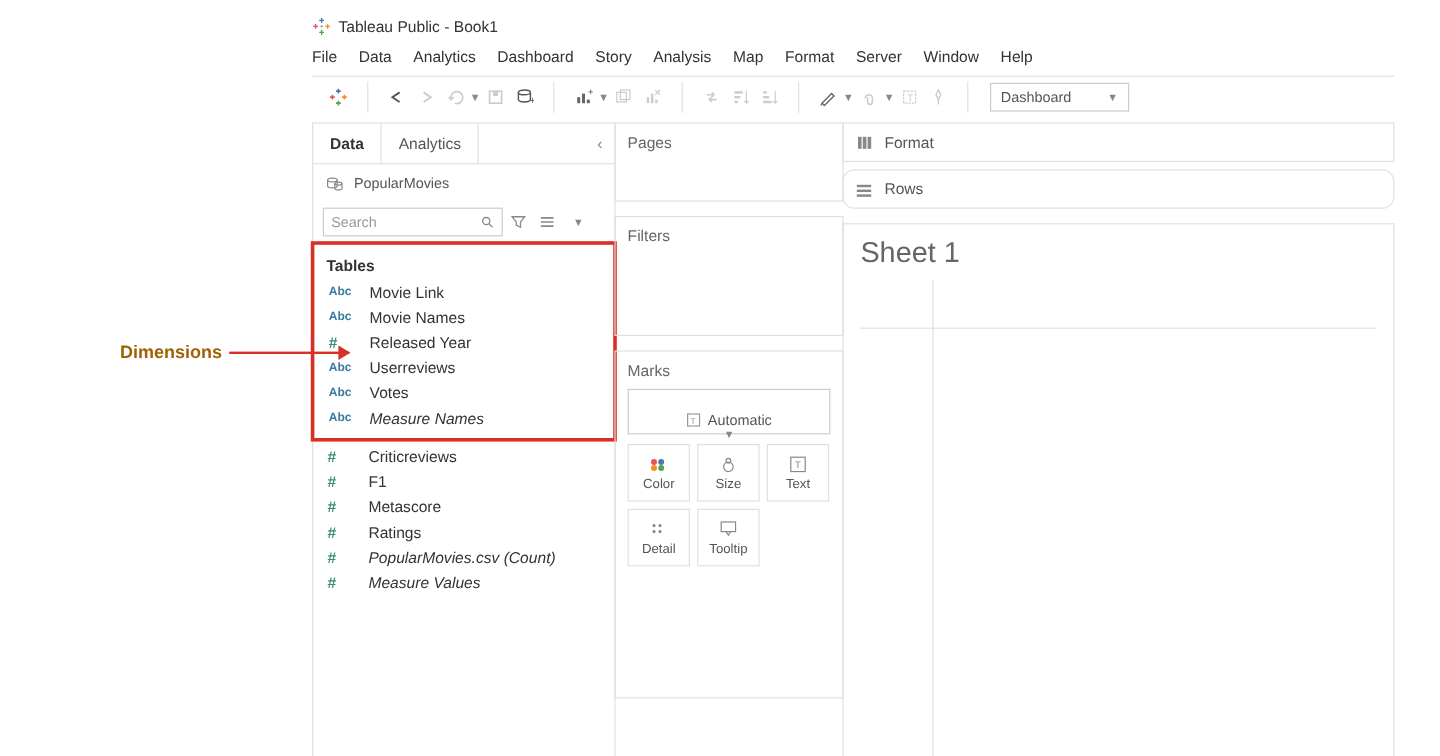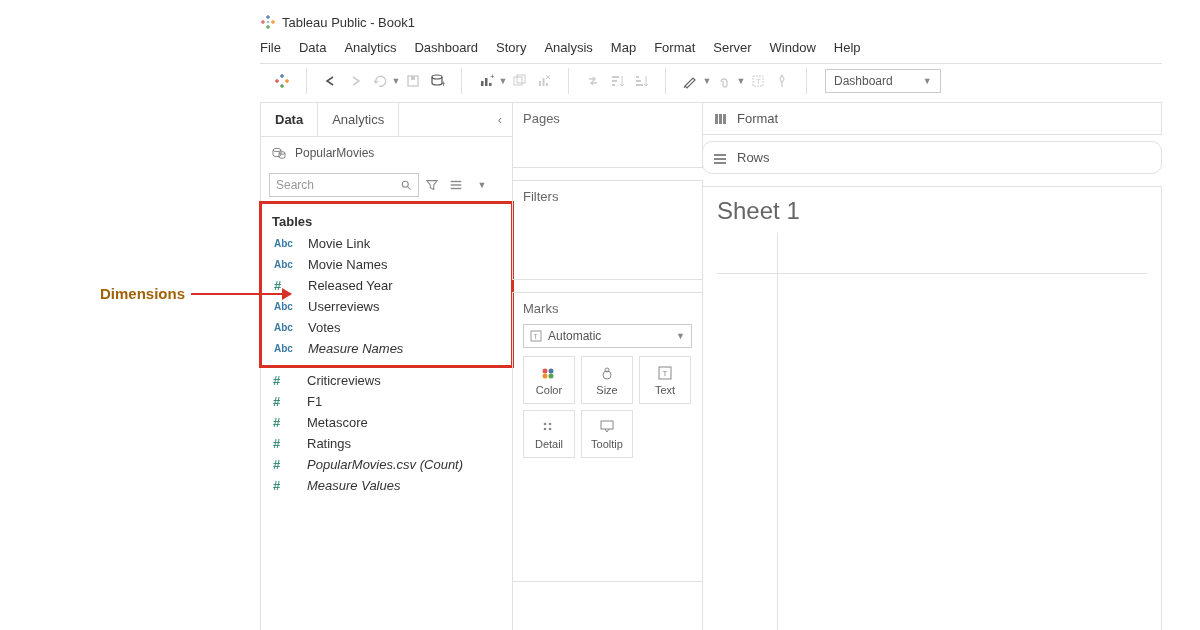--- a/index.html
+++ b/index.html
@@ -109,21 +109,21 @@
     width: 190px; display:flex; flex-direction:column;
   }
   .card {
     border:1px solid #e0e0e0; margin-left:-1px; padding:8px 10px; color:#666; font-size:13px;
   }
   .card.pages { height:66px; }
   .card.filters { height:100px; border-top:none; margin-top:12px; border-top:1px solid #e0e0e0;}
   .card.marks { margin-top:12px; border-top:1px solid #e0e0e0; height: 290px;}
   .marks-select {
     border:1px solid #ccc; height:24px; display:flex; align-items:center; justify-content:space-between;
-    padding:4px 6px; font-size:12px; margin-top:8px; color:#555;
+    padding:18px 6px; font-size:12px; margin-top:8px; color:#555;flex-direction:column;
   }
   .marks-grid {
     display:flex; flex-wrap:wrap; gap:6px; margin-top:8px;
   }
   .mark-btn {
     width:52px; height:48px; border:1px solid #e0e0e0;
     display:flex; flex-direction:column; align-items:center; justify-content:center;
     font-size:11px; color:#555; gap:3px;
   }
   .mark-btn .mi { height:16px; display:flex; align-items:center; justify-content:center; }

